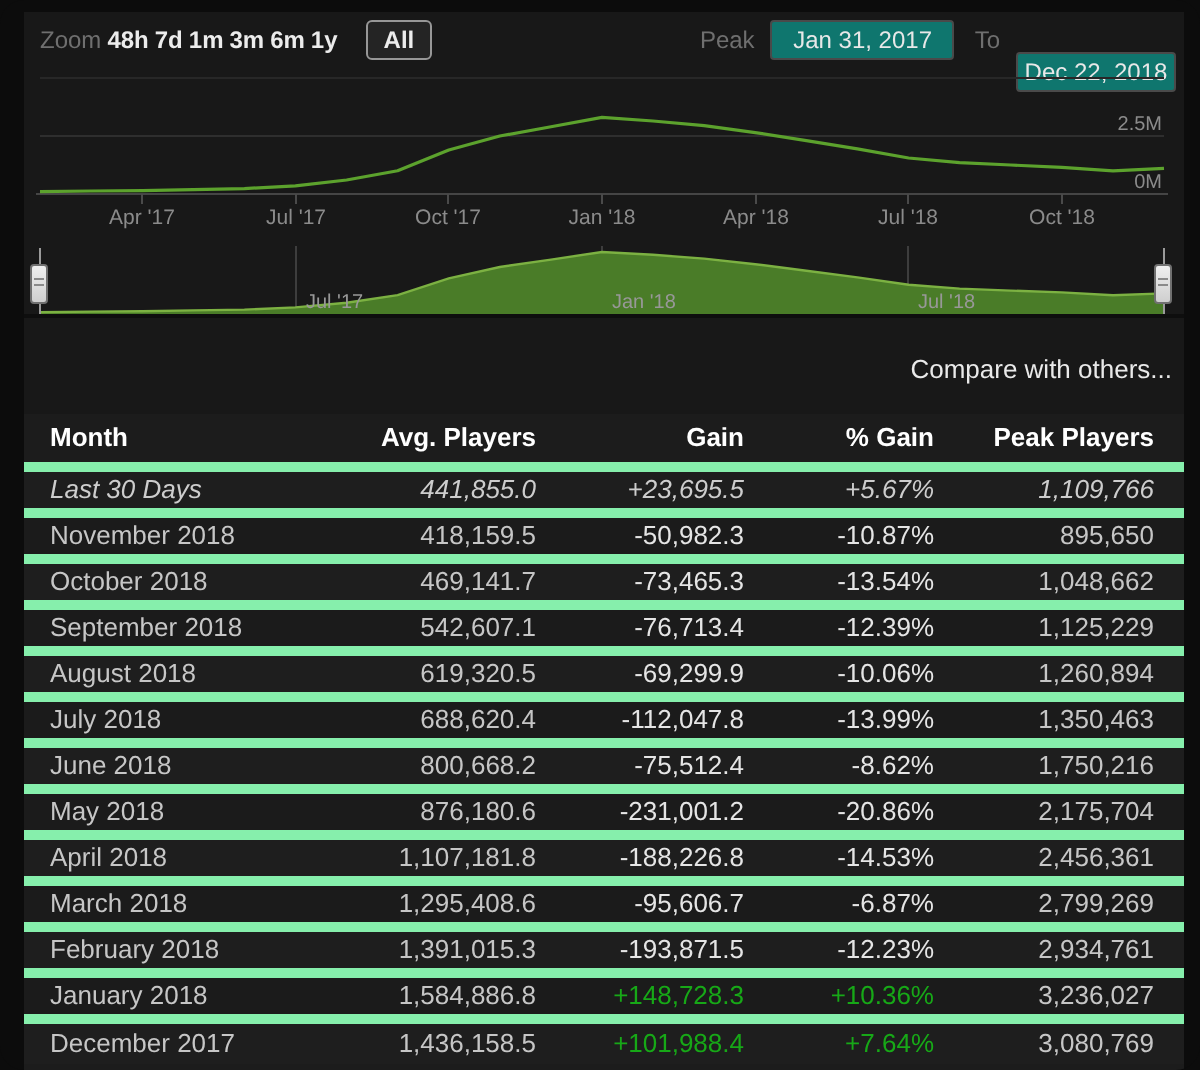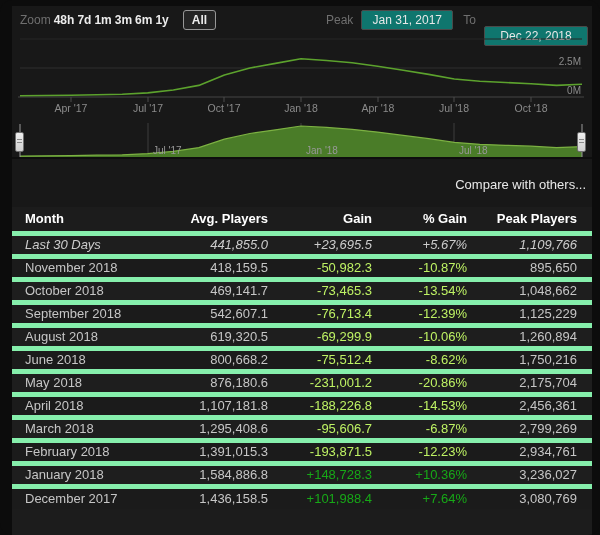--- a/index.html
+++ b/index.html
@@ -11,21 +11,21 @@
   .chart-panel { position:absolute; left:12px; top:6px; width:580px; height:201px; background:#181818; }
   .table-panel { position:absolute; left:12px; top:207px; width:580px; height:328px; background:#1c1c1c; }
 
   
   .toolbar { position:absolute; left:20px; right:12px; top:9px; height:22px; display:flex; align-items:center; }
   .dim-label { color:#6f6f6f; font-size:12px; }
   .zoom-btn { color:#ececec; font-size:12px; font-weight:bold; margin-left:3px; cursor:pointer; background:none; border:none; font-family:inherit; }
   .zoom-btn.selected { border:1px solid #979797; border-radius:3px; background:#242424; padding:2px 8px; margin-left:14px; }
   .spacer { flex:1; }
   .date-input { width:92px; height:20px; background:#0f766e; border:1px solid #4a4a4a; border-radius:2px; color:#e8e8e8; font-size:12px; text-align:center; margin-left:8px; font-family:inherit; }
-  .date-input.to { width:104px;margin-top:31px; }
+  .date-input.to { width:80px;margin-top:31px; }
   .to-label { margin-left:10px; }
 
   
   svg.chart { position:absolute; left:0; }
   #main-chart { top:36px; width:600px; height:85px; }
   #navigator { top:121px; width:600px; height:41px; }
   .handle { position:absolute; width:9px; height:20px; top:132px; background:linear-gradient(#efefef,#cfcfcf); border:1px solid #707070; border-radius:2px; z-index:3; cursor:ew-resize; }
   .handle::before { content:""; position:absolute; left:1px; right:1px; top:6px; height:1px; background:#8a8a8a; box-shadow:0 3px 0 #8a8a8a; }
   #handle-left { left:15px; }
   #handle-right { left:577px; }
@@ -43,21 +43,21 @@
   col.c-peak  { width:110px; }
   col.c-pad   { width:15px; }
   .al { text-align:left; padding-left:13px; }
   .ar { text-align:right; }
   tbody td { color:#c6c6c6; }
   tbody tr { border-top:5px solid #86efac; }
   tbody tr:nth-child(odd) { background:#1e1e1e; }
   tbody tr:nth-child(even) { background:#1b1b1b; }
   tbody tr.current td { font-style:italic; color:#cdcdcd; }
   td.pos { color:#17a817; }
-  td.neg { color:#bef264; }
+  td.neg { color:#e5e5e5; }
   td.pos, td.neg { }
 
   
   text { font-family:"Liberation Sans", sans-serif; }
   .tick-text { font-size:10.5px; fill:#8b8b8b; }
   .ytick-text { font-size:10px; fill:#8b8b8b; }
   .nav-text { font-size:10px; fill:#989898; }
 </style>
 </head>
 <body>
@@ -182,20 +182,28 @@
     </tr>
           <tr>
       <td class="al">August 2018</td>
       <td class="ar">619,320.5</td>
       <td class="ar neg">-69,299.9</td>
       <td class="ar neg">-10.06%</td>
       <td class="ar">1,260,894</td>
       <td></td>
     </tr>
           <tr>
+      <td class="al">July 2018</td>
+      <td class="ar">688,620.4</td>
+      <td class="ar neg">-112,047.8</td>
+      <td class="ar neg">-13.99%</td>
+      <td class="ar">1,350,463</td>
+      <td></td>
+    </tr>
+          <tr>
       <td class="al">June 2018</td>
       <td class="ar">800,668.2</td>
       <td class="ar neg">-75,512.4</td>
       <td class="ar neg">-8.62%</td>
       <td class="ar">1,750,216</td>
       <td></td>
     </tr>
           <tr>
       <td class="al">May 2018</td>
       <td class="ar">876,180.6</td>

